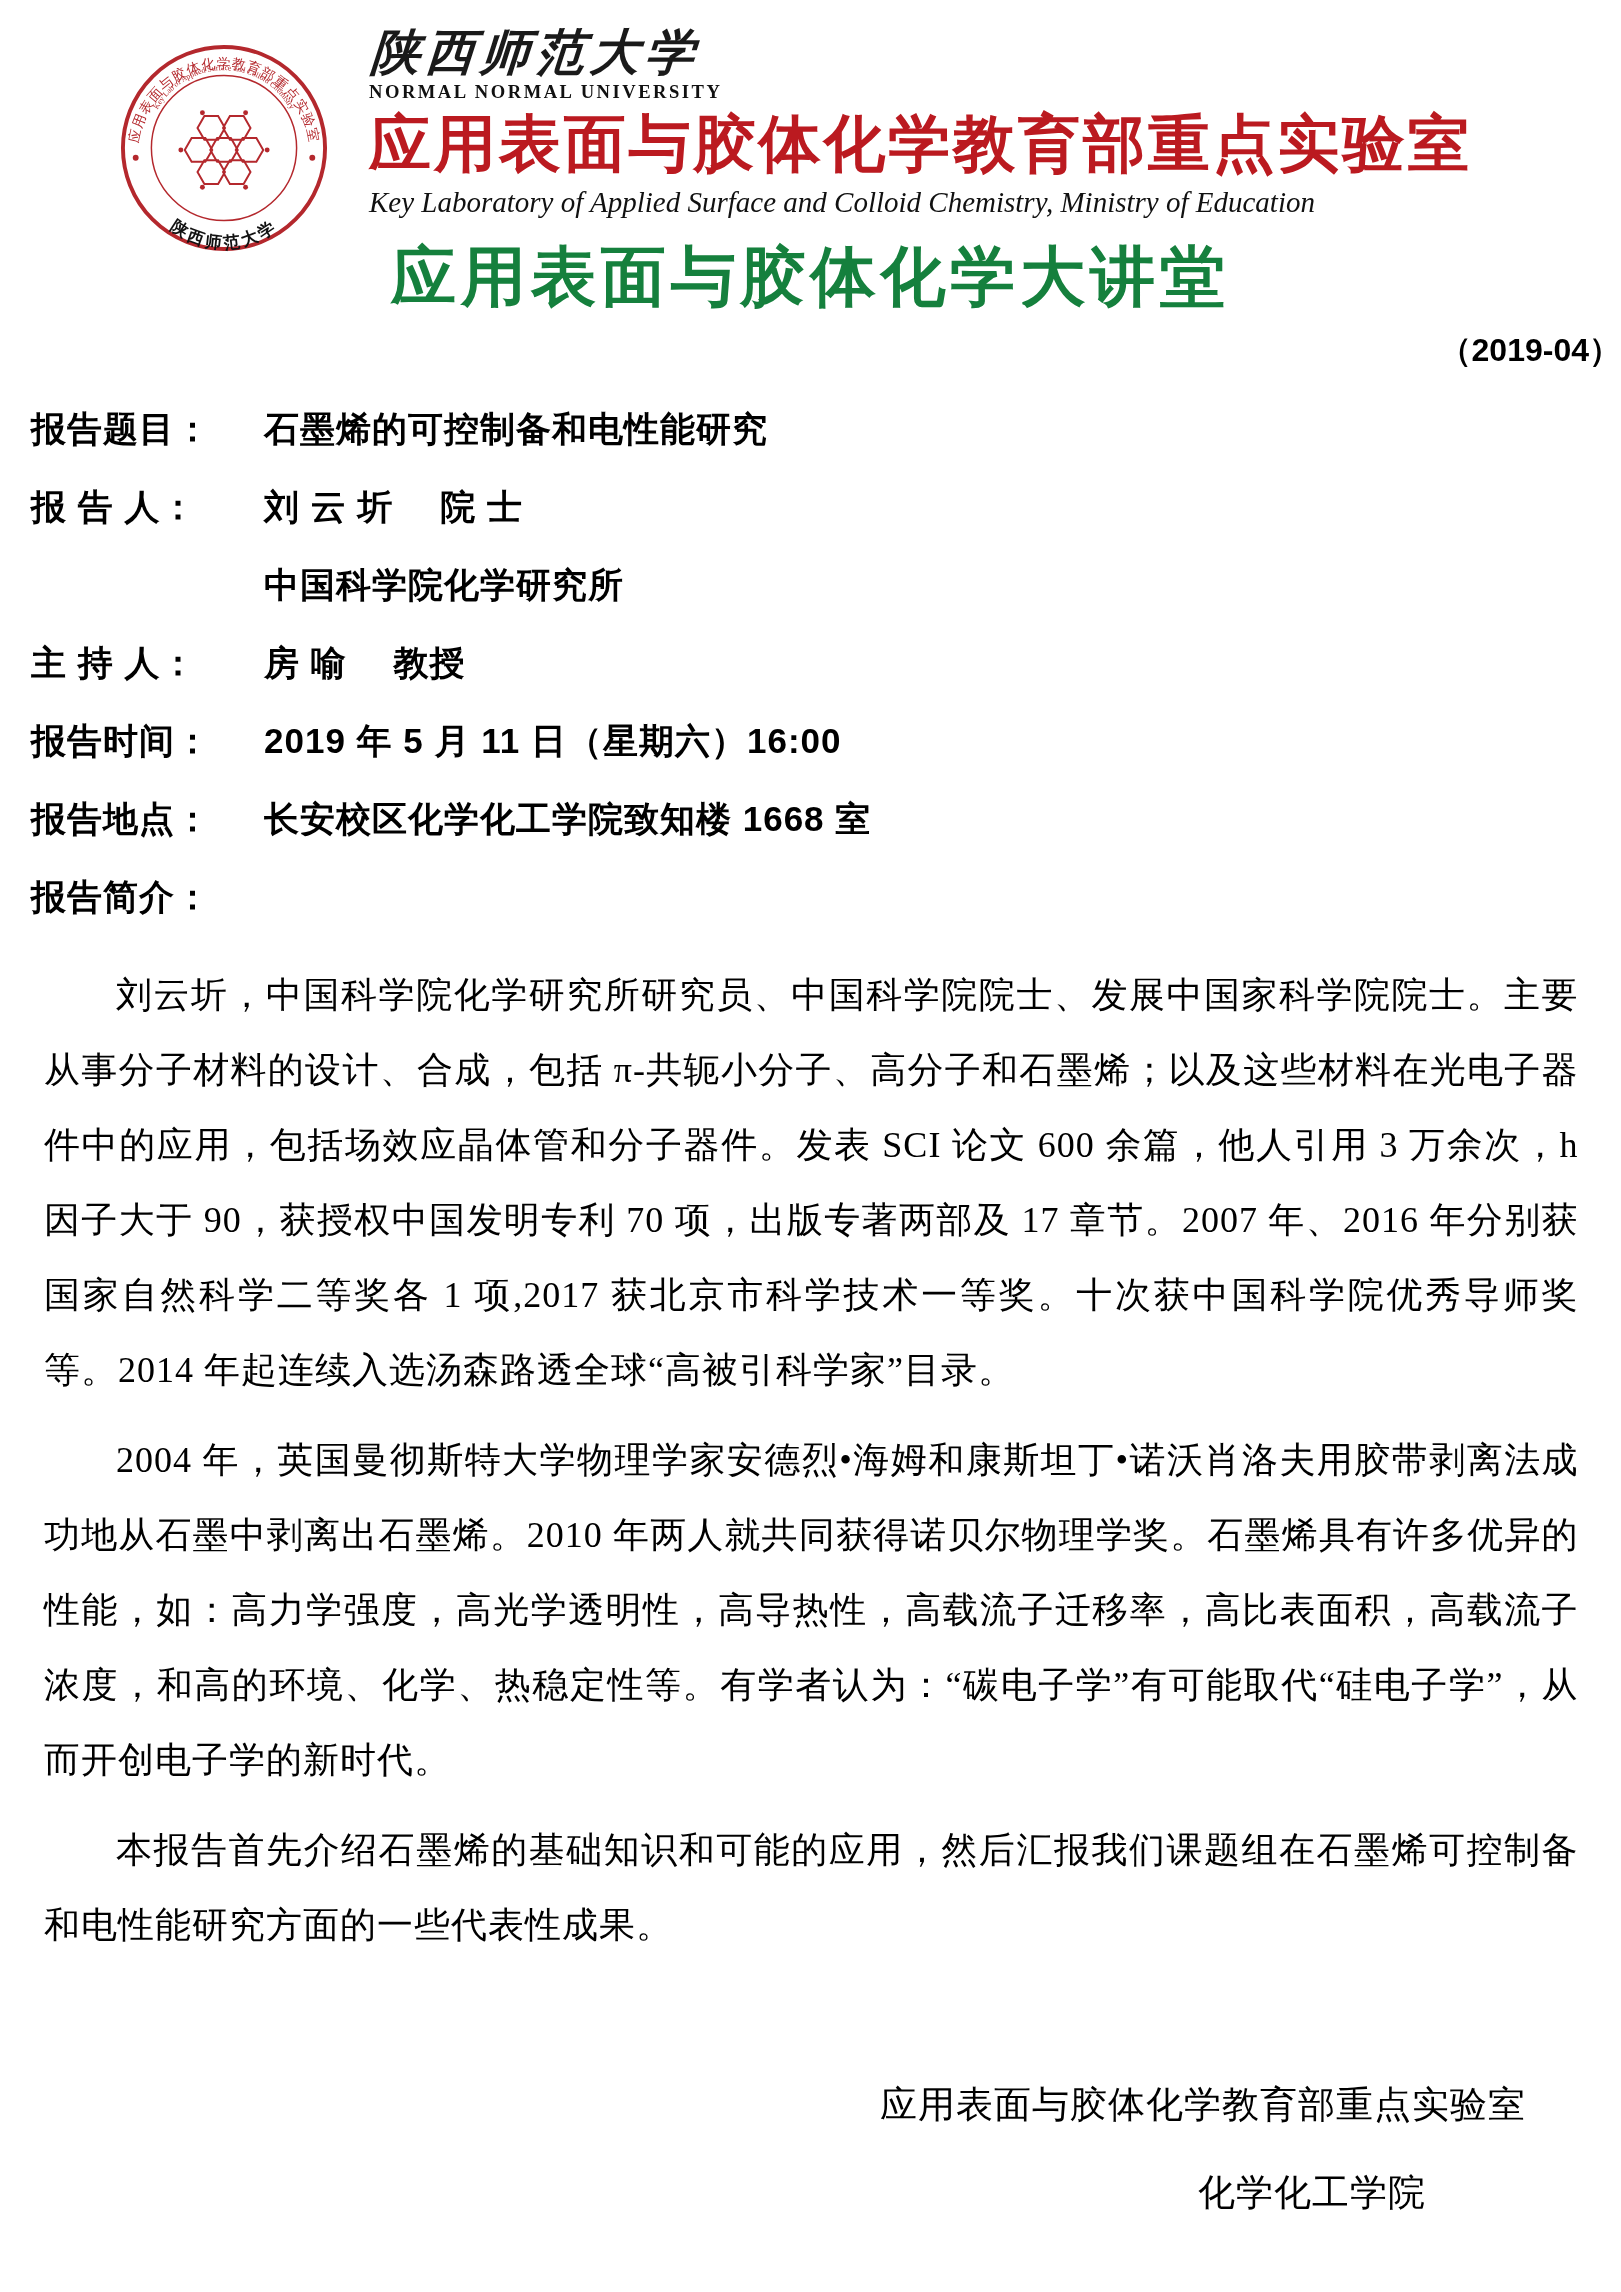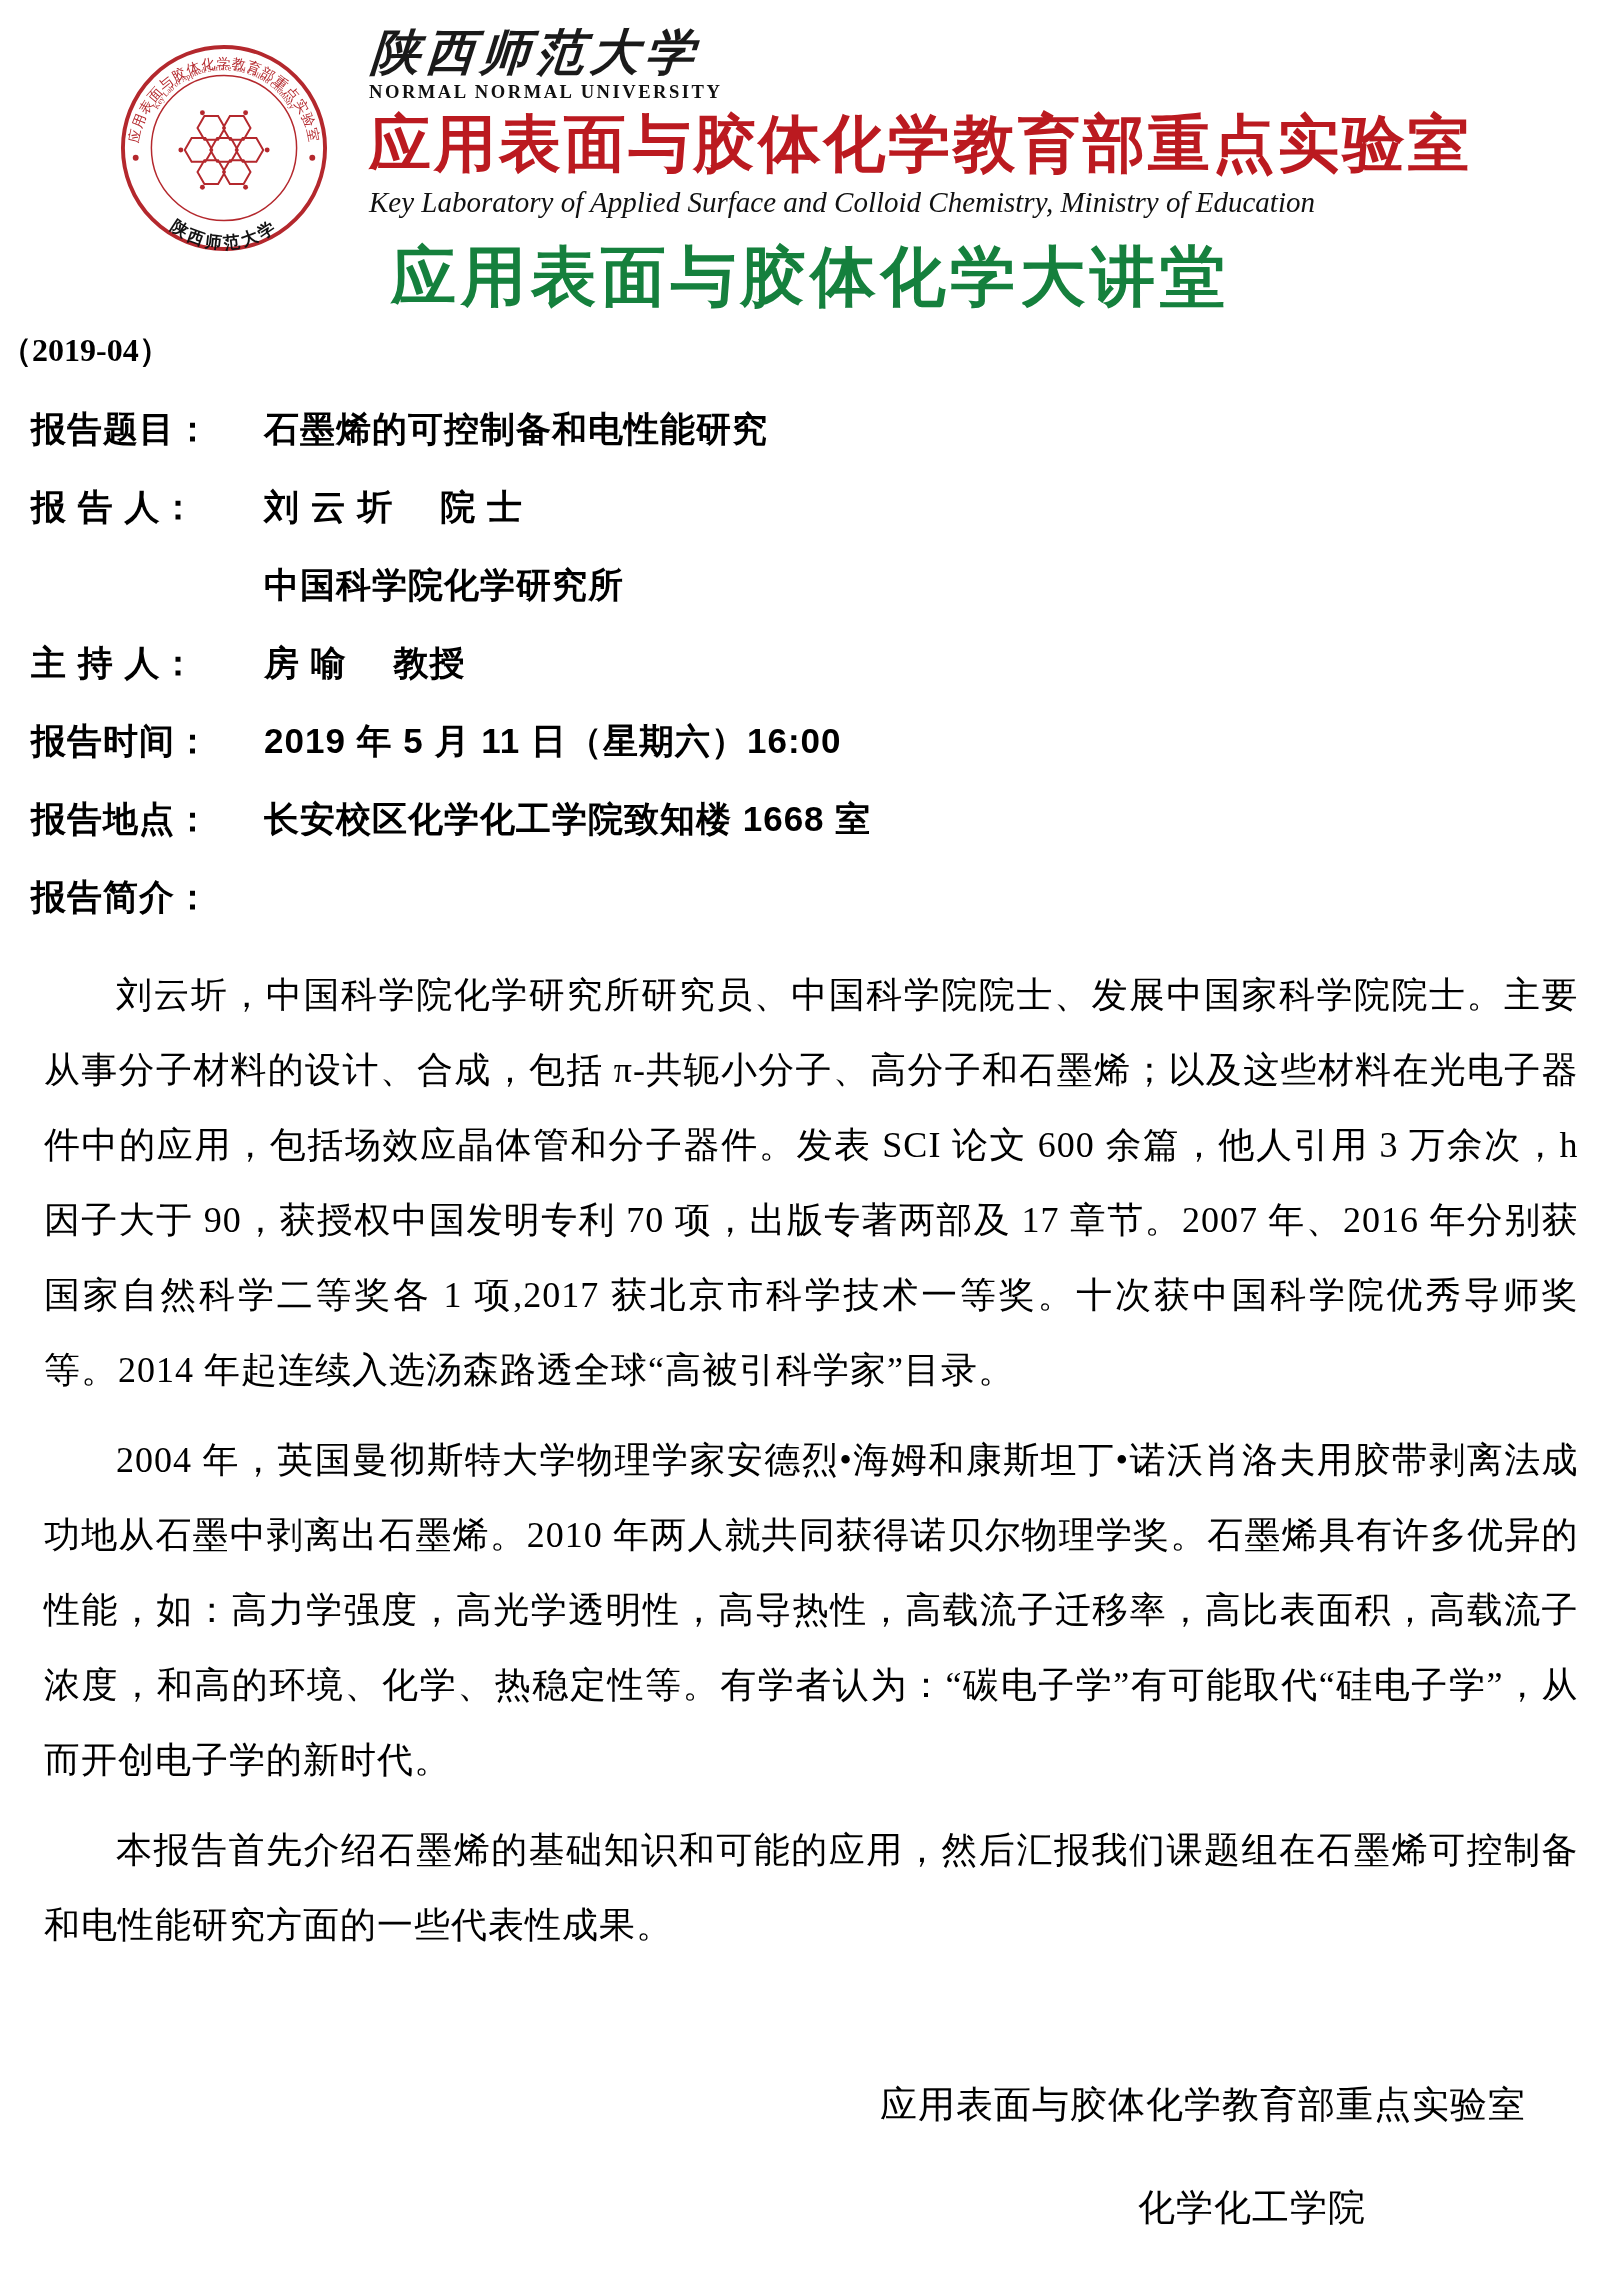--- a/index.html
+++ b/index.html
@@ -27,22 +27,22 @@
     font-family:"Liberation Serif",serif;font-style:italic;font-size:29px;
     color:#111;margin-top:9.8px;white-space:nowrap;
   }
   
   .series-title{
     position:absolute;top:233px;left:0;width:100%;text-align:center;
     font-family:"Liberation Sans",sans-serif;font-weight:900;font-size:65px;
     letter-spacing:4.9px;color:#15803d;
   }
   .issue{
-    position:absolute;top:329px;left:0;width:100%;text-align:left;
-    font-family:Liberation Serif, serif;font-weight:bold;font-size:32px;color:#000;
+    position:absolute;top:329px;left:0;width:100%;text-align:right;
+    font-family:Liberation Sans, sans-serif;font-weight:bold;font-size:32px;color:#000;
   }
   
   .info{position:absolute;left:31px;right:29px;top:390px;}
   .info-row{
     height:78px;line-height:78px;white-space:nowrap;
     font-family:"Liberation Sans",sans-serif;font-weight:bold;font-size:35px;color:#000;
   }
   .info-label{display:inline-block;width:233px;letter-spacing:1px;}
   .info-value{letter-spacing:1px;}
   
@@ -51,21 +51,21 @@
     font-family:"Liberation Serif",serif;font-size:36px;line-height:75px;
     letter-spacing:1px;text-align:justify;color:#000;
   }
   .abstract p{margin:15px;text-indent:2em;}
   
   .footer-line{
     position:absolute;font-family:"Liberation Serif",serif;font-size:37px;
     letter-spacing:1px;color:#000;white-space:nowrap;
   }
   .footer-line.l1{left:880px;top:2080px;}
-  .footer-line.l2{left:1138px;top:2168px;margin-top:15px;}
+  .footer-line.l2{left:1198px;top:2168px;}
 </style>
 </head>
 <body>
 
 <div class="page">
 
   <svg class="seal" viewBox="0 0 212 212">
     <circle cx="106" cy="106" r="103" fill="#ffffff" stroke="#b4282d" stroke-width="4"></circle>
     <circle cx="106" cy="106" r="74" fill="none" stroke="#b4282d" stroke-width="1.5"></circle>
     <defs>

